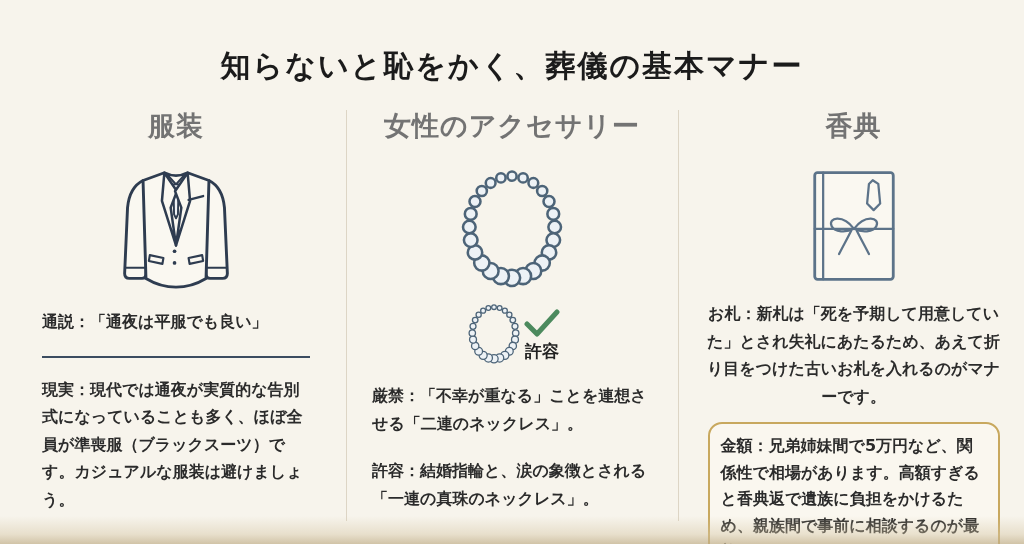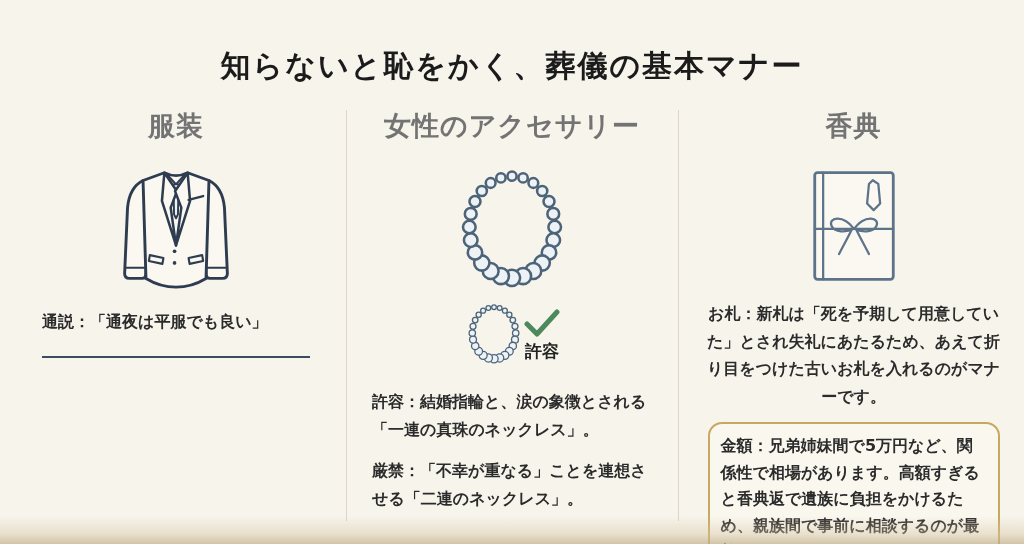--- a/index.html
+++ b/index.html
@@ -124,20 +124,21 @@
         <path d="M38 94 l14 3 l-1 6 l-14 -3 Z" stroke-width="2.2"></path>
         <path d="M92 94 l-14 3 l1 6 l14 -3 Z" stroke-width="2.2"></path>
         <circle cx="63.5" cy="90" r="1.9" fill="#2e3c50" stroke="none"></circle>
         <circle cx="63.5" cy="102" r="1.9" fill="#2e3c50" stroke="none"></circle>
         <path d="M13 107 L34 107" stroke-width="2.2"></path>
         <path d="M96 107 L117 107" stroke-width="2.2"></path>
       </svg>
     </div>
     <div class="body-text myth-text">通説：「通夜は平服でも良い」</div>
     <div class="rule"></div>
+    <div class="body-text">現実：現代では通夜が実質的な告別式になっていることも多く、ほぼ全員が準喪服（ブラックスーツ）です。カジュアルな服装は避けましょう。</div>
   </div>
 
   <div class="col col2">
     <div class="col-header">女性のアクセサリー</div>
     <div class="icon-wrap">
       <svg width="122" height="122" viewBox="0 0 120 120">
         <use href="#pearl-strand"></use>
       </svg>
     </div>
     <div class="nec-row">
@@ -148,22 +149,22 @@
             </svg>
         </span>
         <span class="mark-stack">
           <svg width="36" height="30" viewBox="0 0 36 30" fill="none" stroke="#4c8a5e" stroke-width="5" stroke-linecap="round" stroke-linejoin="round">
               <path d="M3 16 L13 26 L33 4"></path>
             </svg>
           <span class="mark-label">許容</span>
         </span>
       </div>
     </div>
+    <div class="body-text forbidden-text">厳禁：「不幸が重なる」ことを連想させる「二連のネックレス」。</div>
     <div class="body-text allowed-text">許容：結婚指輪と、涙の象徴とされる「一連の真珠のネックレス」。</div>
-    <div class="body-text forbidden-text">厳禁：「不幸が重なる」ことを連想させる「二連のネックレス」。</div>
   </div>
 
   <div class="col col3">
     <div class="col-header">香典</div>
     <div class="icon-wrap">
       <svg width="86" height="116" viewBox="0 0 92 122" fill="none" stroke="#5c7389" stroke-width="3" stroke-linejoin="round" stroke-linecap="round">
         <rect x="4" y="4" width="84" height="114" rx="3" fill="#faf8f1"></rect>
         <path d="M13 4 L13 118" stroke-width="2.4"></path>
         <path d="M4 64 L88 64" stroke-width="2.4"></path>
         <path d="M46 64 C34 48 18 52 22 61 C25 68 38 68 46 64 Z" stroke-width="2.4"></path>

